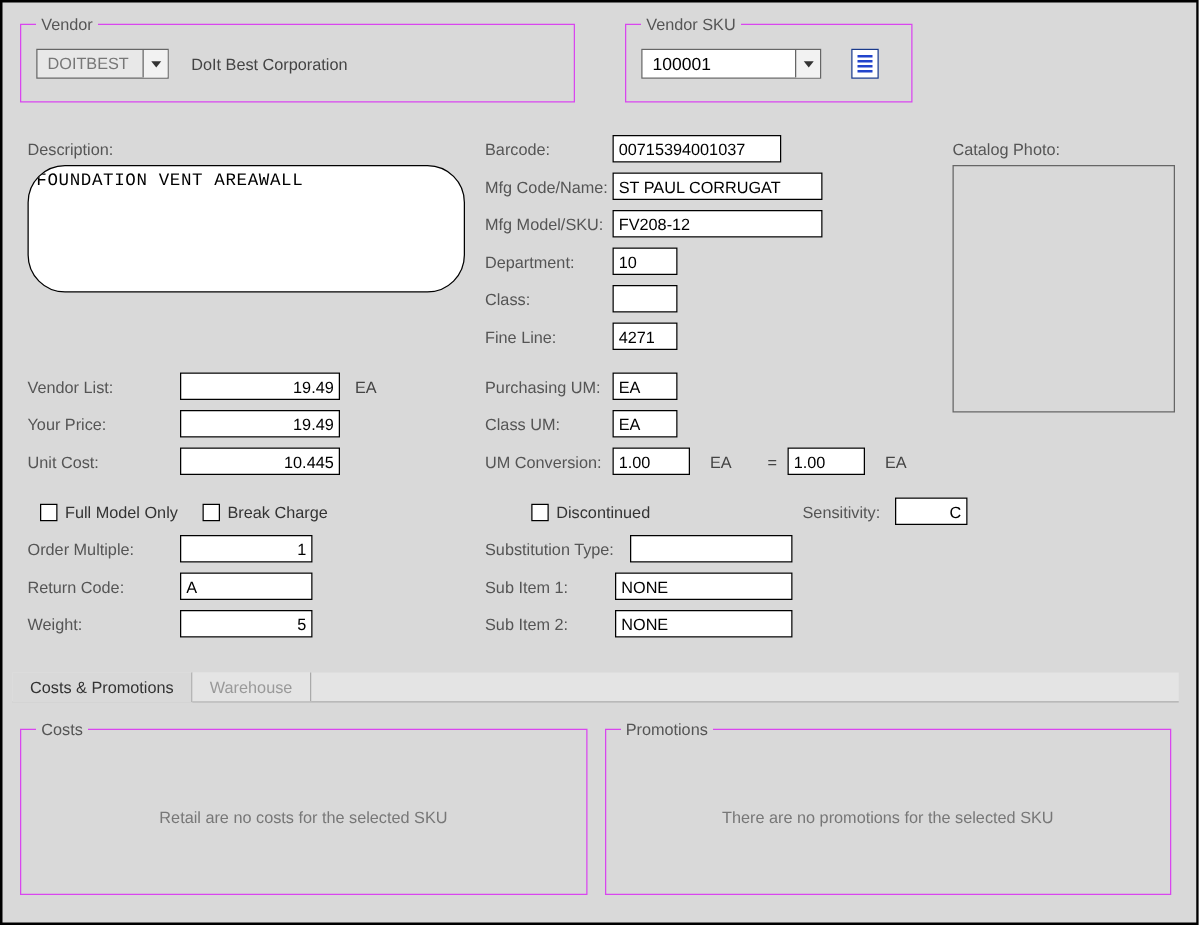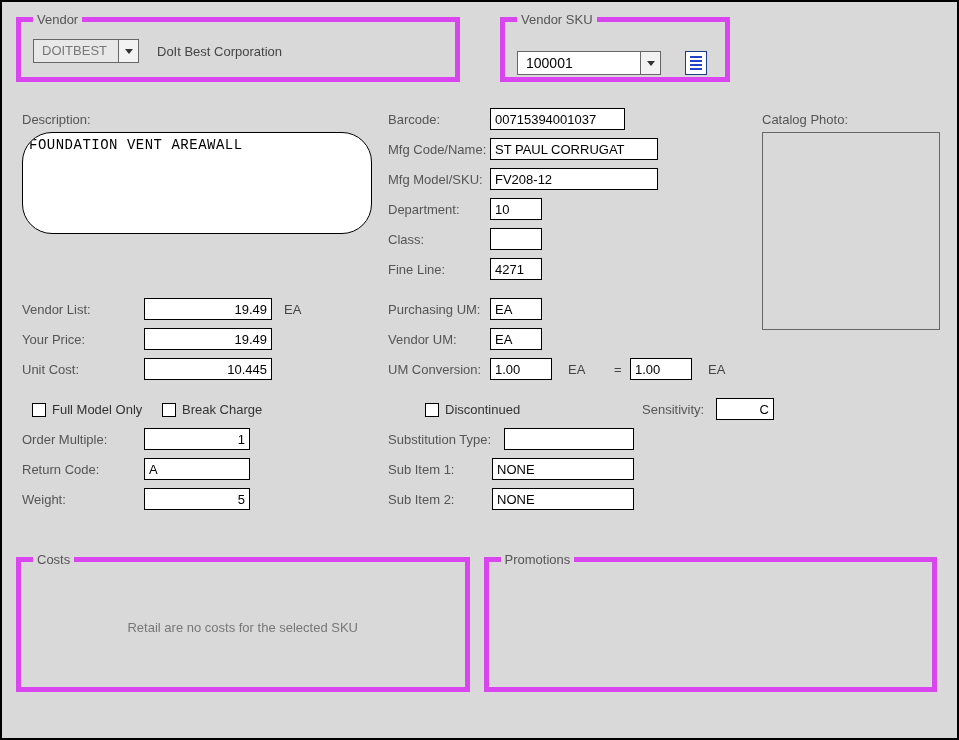--- a/index.html
+++ b/index.html
@@ -13,21 +13,21 @@
   }
   .window {
     width: 959px;
     height: 740px;
     background: #d9d9d9;
     border: 2px solid #000;
     position: relative;
     padding: 10px 14px;
   }
   fieldset {
-    border: 5px solid #d946ef;
+    border: 1px solid #d946ef;
     padding: 8px 12px;
     margin: 0;
     position: relative;
   }
   fieldset > legend {
     padding: 0 4px;
     color: #555;
     font-size: 13px;
   }
   .top-row {
@@ -199,21 +199,21 @@
           <div class="combo-btn">
             <div class="arrow-down"></div>
           </div>
         </div>
         <span class="vendor-name">DoIt Best Corporation</span>
       </div>
     </fieldset>
 
     <fieldset class="vendor-sku-fs">
       <legend>Vendor SKU</legend>
-      <div style="display:flex;align-items:center;margin-top:16px;gap:20px;">
+      <div style="display:flex;align-items:center;margin-top:4px;gap:20px;">
         <div class="combo">
           <span class="combo-text sku">100001</span>
           <div class="combo-btn">
             <div class="arrow-down"></div>
           </div>
         </div>
         <div class="list-btn">
           <div class="list-btn-lines">
             <span></span>
               <span></span>
@@ -282,21 +282,21 @@
         <span class="lbl">Unit Cost:</span>
       </div>
     <input class="txt right-al" style="position: absolute; left: 128px; top: 256px; width: 128px;" value="10.445">
 
     <div class="field" style="left:372px; top:200px;">
         <span class="lbl">Purchasing UM:</span>
       </div>
     <input class="txt" style="position: absolute; left: 474px; top: 196px; width: 52px;" value="EA">
 
     <div class="field" style="left:372px; top:230px;">
-        <span class="lbl">Vendor UM:</span>
+        <span class="lbl">Class UM:</span>
       </div>
     <input class="txt" style="position: absolute; left: 474px; top: 226px; width: 52px;" value="EA">
 
     <div class="field" style="left:372px; top:260px;">
         <span class="lbl">UM Conversion:</span>
       </div>
     <input class="txt" style="position: absolute; left: 474px; top: 256px; width: 62px;" value="1.00">
     <span class="unit" style="position:absolute; left:546px; top:260px;">EA</span>
     <span style="position:absolute; left:598px; top:260px; color:#444;">=</span>
     <input class="txt" style="position: absolute; left: 614px; top: 256px; width: 62px;" value="1.00">
@@ -345,24 +345,33 @@
     <input class="txt" style="position: absolute; left: 476px; top: 356px; width: 142px;" value="NONE">
 
     <div class="field" style="left:372px; top:390px;text-align:center;">
         <span class="lbl">Sub Item 2:</span>
       </div>
     <input class="txt" style="position: absolute; left: 476px; top: 386px; width: 142px;" value="NONE">
 
   </div>
 
   <div class="tabs">
+    <div class="tabstrip">
+      <div class="tab active">
+        <span class="underline-p">Costs &amp; Promotions</span>
+      </div>
+      <div class="tab disabled">
+        <span>Warehouse</span>
+      </div>
+    </div>
     <div class="tab-content">
       <fieldset>
         <legend>Costs</legend>
         <span>Retail are no costs for the selected SKU</span>
       </fieldset>
       <fieldset>
         <legend>Promotions</legend>
+        <span>There are no promotions for the selected SKU</span>
       </fieldset>
     </div>
   </div>
 
 </div>
 
 </body></html>

